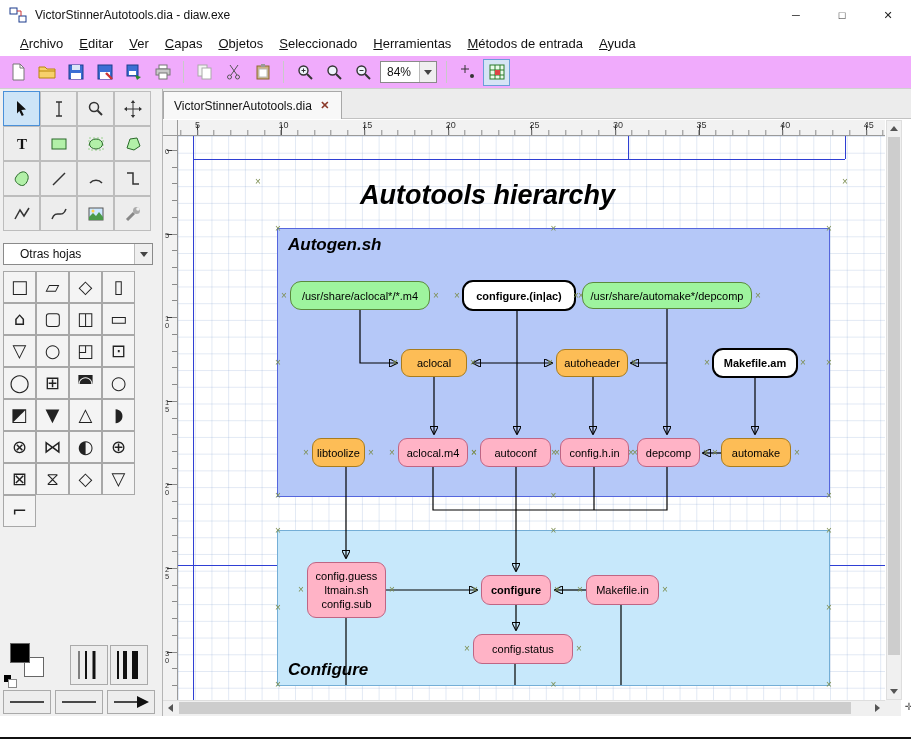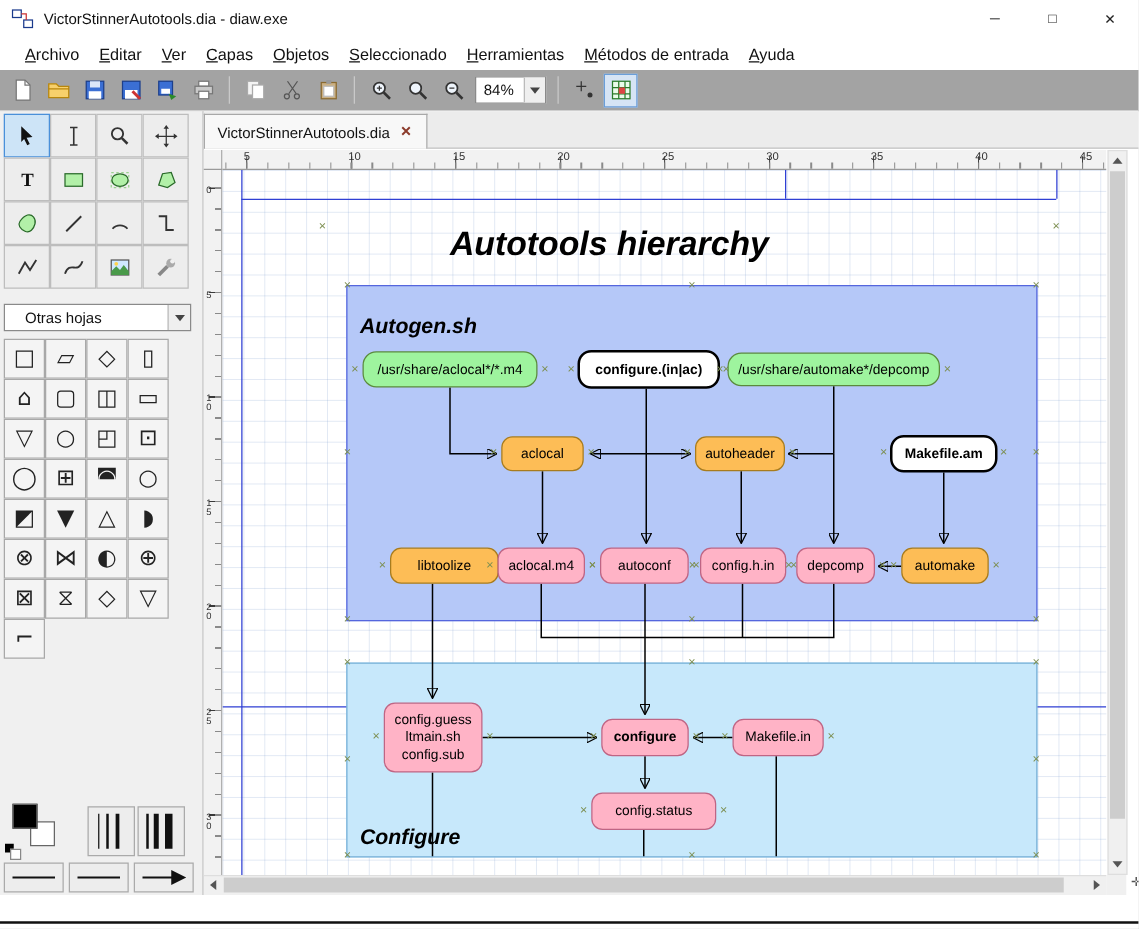--- a/index.html
+++ b/index.html
@@ -11,21 +11,21 @@
   .titlebar{position:absolute;left:0;top:0;right:0;height:30px;background:#fff;display:flex;align-items:center}
   .app-icon{width:18px;height:18px;margin:0 8px 0 9px}
   .title-text{font-size:12px;flex:1}
   .win-btn{width:46px;height:30px;display:flex;align-items:center;justify-content:center;font-size:11px;color:#222}
 
   
   .menubar{position:absolute;left:8px;top:30px;right:0;height:26px;background:#fff;display:flex;align-items:center;padding-left:4px}
   .menu-item{font-size:13px;padding:4px 8px;color:#111;cursor:default}
 
   
-  .toolbar{position:absolute;left:0;top:56px;right:0;height:33px;background:#a3a3a3;border-bottom:1px solid #cfcfcf;
+  .toolbar{position:absolute;left:0;top:56px;right:0;height:33px;background:#f0abfc;border-bottom:1px solid #cfcfcf;
            display:flex;align-items:center;padding-left:4px;gap:2px}
   .tbtn{border:1px solid transparent;background:transparent;width:27px;height:27px;display:flex;align-items:center;justify-content:center;padding:0}
   .tbtn svg{display:block}
   .tbtn.pressed{background:#d6e4f5;border:1px solid #6a9ed9}
   .tsep{width:1px;height:22px;background:#c9c9c9;margin:0 5px}
   .zoom-combo{display:flex;align-items:center;height:22px;border:1px solid #8a8a8a;background:#fff;margin:0 2px}
   .zoom-value{font-size:12px;padding:0 6px;min-width:38px}
   .combo-arrow{width:17px;height:20px;border-left:1px solid #bbb;background:#efefef;display:flex;align-items:center;justify-content:center}
   .combo-arrow::before{content:'';border:4px solid transparent;border-top:5px solid #444;margin-top:4px}
 
@@ -82,21 +82,21 @@
       linear-gradient(to right,rgba(110,145,200,.20) 1px,transparent 1px),
       linear-gradient(to bottom,rgba(110,145,200,.20) 1px,transparent 1px);
     background-size:16.72px 16.72px}
   .guide{position:absolute;background:#2f3fd4;z-index:2}
   .diagram-title{position:absolute;left:182px;top:44px;width:330px;height:34px;z-index:2;
                  font-size:27px;font-weight:bold;font-style:italic;color:#000}
   .group{position:absolute;z-index:1}
   .group-autogen{left:99px;top:92px;width:553px;height:269px;background:#b5c8f8;border:1px solid #5566dd}
   .group-configure{left:99px;top:394px;width:553px;height:156px;background:#c7e8fb;border:1px solid #74aed6}
   .group-label{position:absolute;left:10px;font-size:17px;font-weight:bold;font-style:italic;color:#000}
-  .group-autogen .group-label{top:22px}
+  .group-autogen .group-label{top:6px}
   .group-configure .group-label{bottom:5px}
   .wires{position:absolute;left:0;top:0;z-index:3;pointer-events:none}
   .wires path{stroke:#000;stroke-width:1.2;fill:none}
   .node{position:absolute;z-index:4;display:flex;align-items:center;justify-content:center;text-align:center;
         font-size:11px;line-height:14px;color:#000;border-radius:9px;white-space:pre-line}
   .node.green{background:#9ef49e;border:1px solid #5a8a3c;border-radius:11px}
   .node.orange{background:#fdbd56;border:1px solid #a87c1e}
   .node.pink{background:#ffb3c6;border:1px solid #bf6584}
   .node.white{background:#fff;border:2px solid #000;border-radius:11px;font-weight:bold}
   .node.bold{font-weight:bold}
@@ -529,21 +529,21 @@
         <path d="M208,454H299" marker-end="url(#ah)"></path>
         <path d="M408,454H377" marker-end="url(#ah)"></path>
       </svg>
 
       <div class="node green" style="left:112px;top:145px;width:140px;height:29px">/usr/share/aclocal*/*.m4</div>
       <div class="node white" style="left:284px;top:144px;width:114px;height:31px">configure.(in|ac)</div>
       <div class="node green" style="left:404px;top:146px;width:170px;height:27px">/usr/share/automake*/depcomp</div>
       <div class="node orange" style="left:223px;top:213px;width:66px;height:28px">aclocal</div>
       <div class="node orange" style="left:378px;top:213px;width:72px;height:28px">autoheader</div>
       <div class="node white" style="left:534px;top:212px;width:86px;height:30px">Makefile.am</div>
-      <div class="node orange" style="left:134px;top:302px;width:87px;height:29px">libtoolize</div>
+      <div class="node orange" style="left:134px;top:302px;width:53px;height:29px">libtoolize</div>
       <div class="node pink" style="left:220px;top:302px;width:70px;height:29px">aclocal.m4</div>
       <div class="node pink" style="left:302px;top:302px;width:71px;height:29px">autoconf</div>
       <div class="node pink" style="left:382px;top:302px;width:69px;height:29px">config.h.in</div>
       <div class="node pink" style="left:459px;top:302px;width:63px;height:29px">depcomp</div>
       <div class="node orange" style="left:543px;top:302px;width:70px;height:29px">automake</div>
       <div class="node pink" style="left:129px;top:426px;width:79px;height:56px">config.guess
 ltmain.sh
 config.sub</div>
       <div class="node pink bold" style="left:303px;top:439px;width:70px;height:30px">configure</div>
       <div class="node pink" style="left:408px;top:439px;width:73px;height:30px">Makefile.in</div>

